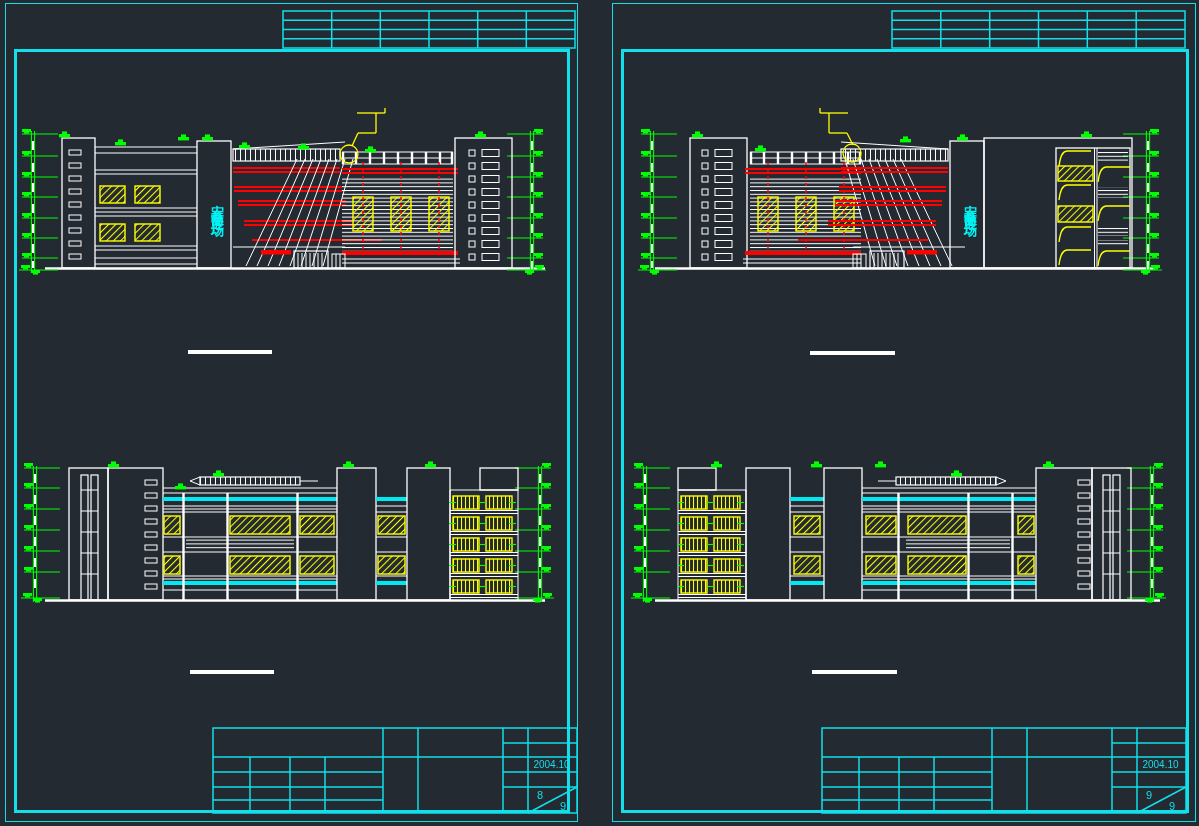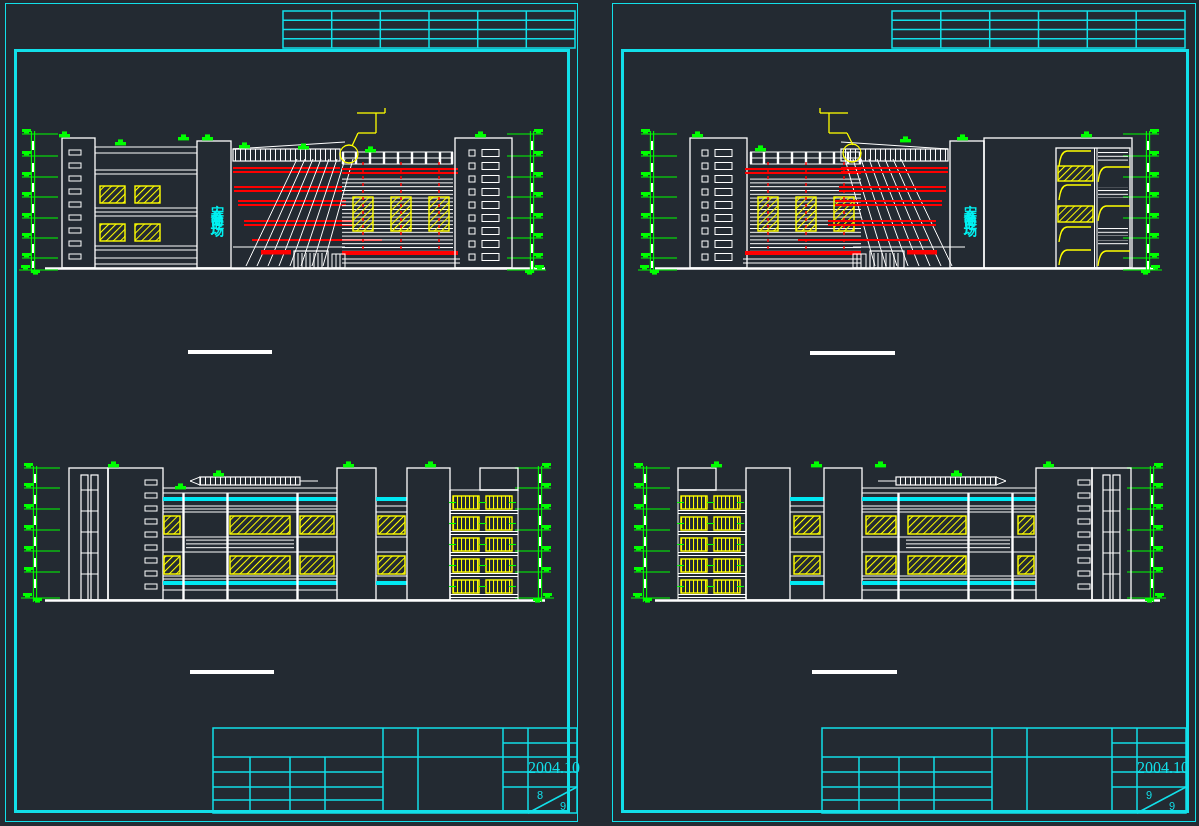--- a/index.html
+++ b/index.html
@@ -17,21 +17,21 @@
   .g  {stroke:#00ff00;fill:none;stroke-width:1.1;}
   .r  {stroke:#ff0000;fill:none;stroke-width:2;}
   .rd {stroke:#ff0000;fill:none;stroke-width:1.5;stroke-dasharray:3 4;}
   .rf {fill:#ff0000;}
   .yst{stroke:#ffff00;stroke-width:1.4;}
   .yln{stroke:#ffff00;fill:none;stroke-width:1.3;}
   .c  {stroke:#12dfe9;fill:none;stroke-width:1.5;}
   .cf {fill:#00e8f2;}
   .wd {fill:#ffffff;}
   
-  .tb-text{position:absolute;color:#12dfe9;font-size:16px;text-align:center;font-family:Liberation Serif, serif;}
+  .tb-text{position:absolute;color:#12dfe9;font-size:10px;text-align:center;}
   .tb-num{position:absolute;color:#12dfe9;font-size:11px;}
   .sign{position:absolute;color:#00f2f2;font-size:13px;width:24px;
         writing-mode:vertical-rl;text-orientation:upright;letter-spacing:4px;
         font-family:"DejaVu Sans",sans-serif;font-weight:bold;text-align:center;}
 </style>
 </head>
 <body>
 
 <div class="sheet-thin" style="left:5px;top:3px;width:571px;height:817px;"></div>
 <div class="sheet-thick" style="left:14px;top:49px;width:550px;height:758px;"></div>

